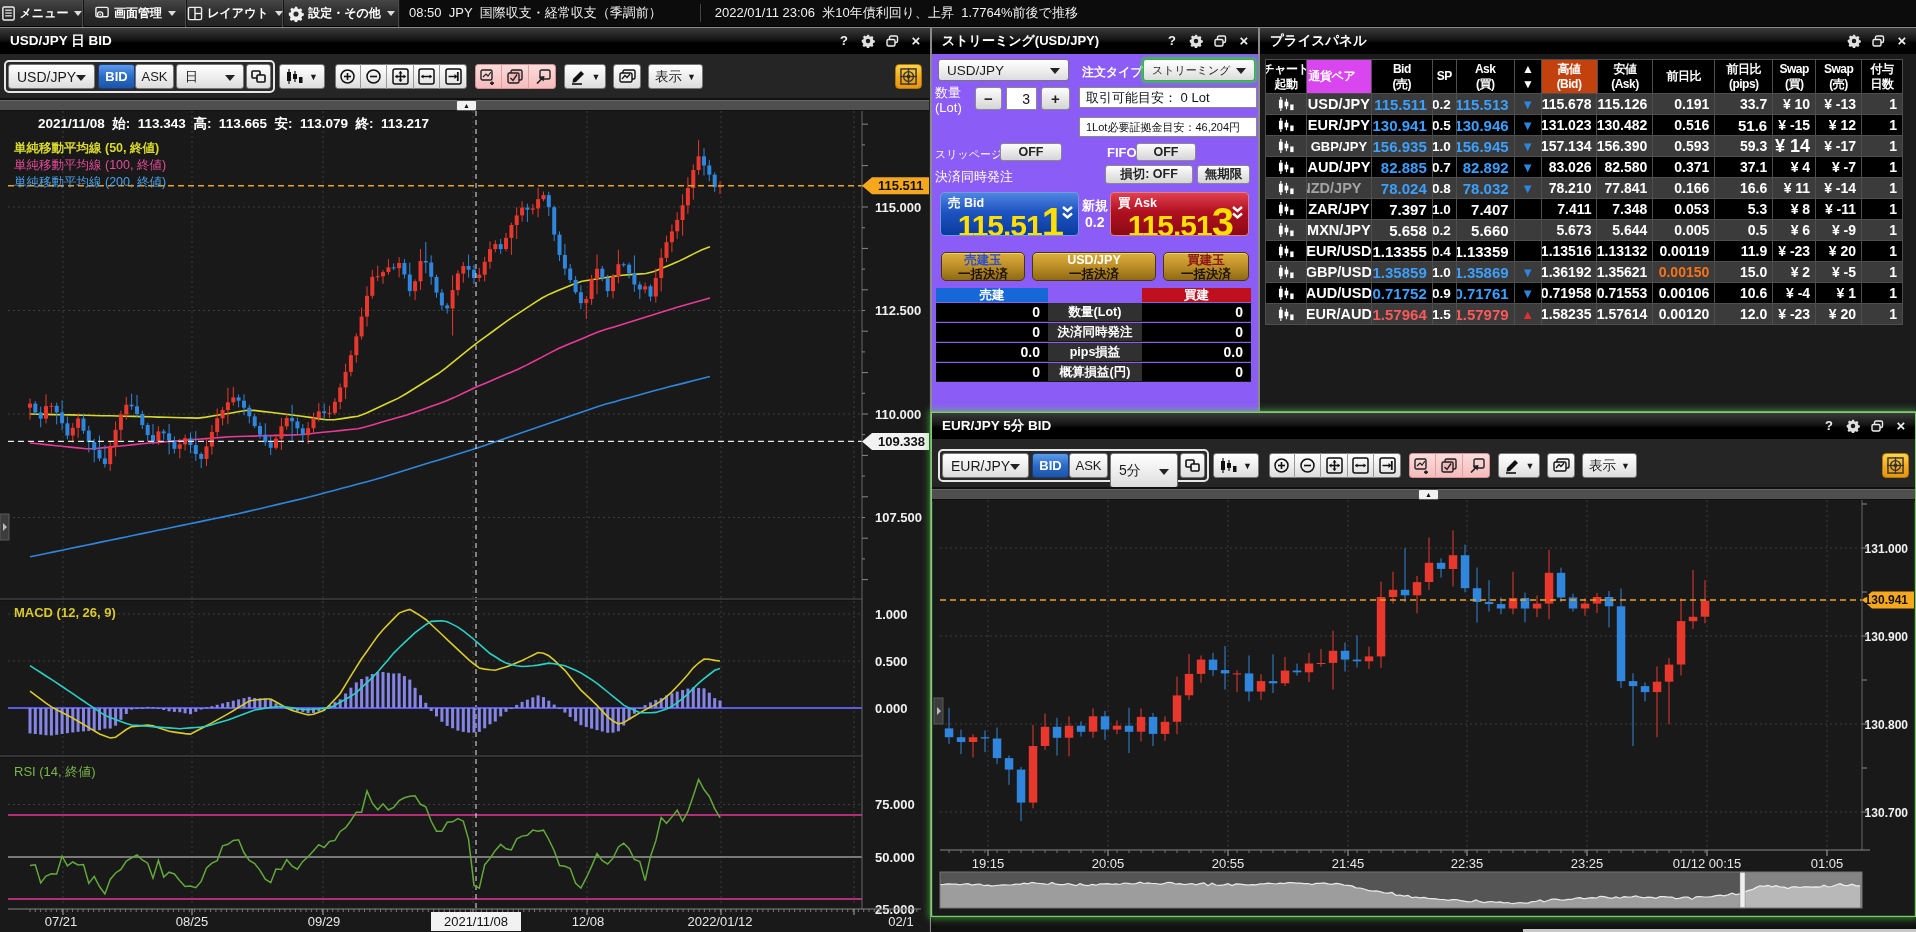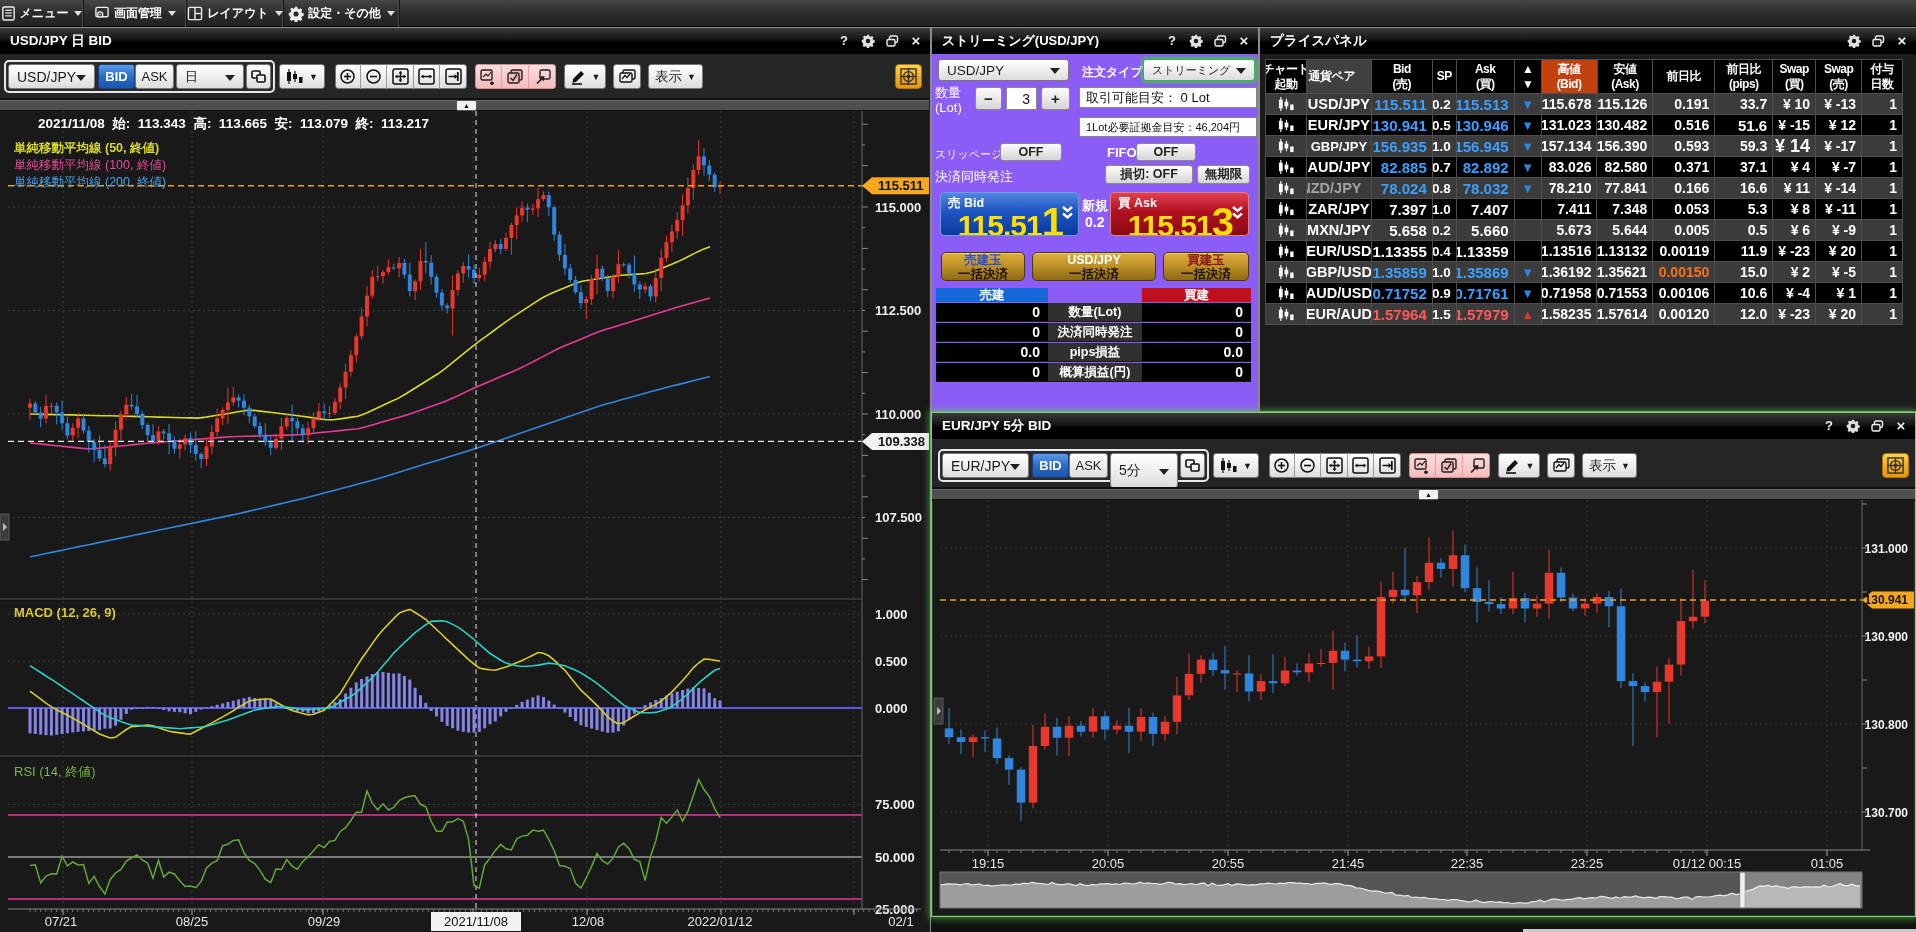--- a/index.html
+++ b/index.html
@@ -68,20 +68,24 @@
       <span>レイアウト</span>
       <span class="car"></span>
     </div>
     <div class="mitem" style="width:116px">
       <svg width="16" height="16" viewBox="0 0 20 20">
         <path fill="#eee" d="M8.5 1h3l.5 2.2 1.9.8 1.9-1.2 2.1 2.1-1.2 1.9.8 1.9 2.2.5v3l-2.2.5-.8 1.9 1.2 1.9-2.1 2.1-1.9-1.2-1.9.8-.5 2.2h-3l-.5-2.2-1.9-.8-1.9 1.2-2.1-2.1 1.2-1.9-.8-1.9L1 11.5v-3l2.2-.5.8-1.9L2.8 4.2l2.1-2.1 1.9 1.2 1.9-.8z"></path>
         <circle cx="10" cy="10" r="3.2" fill="#2a2a2a"></circle>
       </svg>
       <span>設定・その他</span>
       <span class="car"></span>
+    </div>
+    <div style="flex:1;background:#0c0c0c;display:flex;align-items:center;color:#f0f0f0;font-size:13px">
+      <span style="padding-left:9px">08:50&nbsp;&nbsp;JPY&nbsp;&nbsp;国際収支・経常収支（季調前）</span>
+      <span style="margin-left:38px;border-left:1px solid #444;padding-left:14px">2022/01/11 23:06&nbsp;&nbsp;米10年債利回り、上昇&nbsp;&nbsp;1.7764%前後で推移</span>
     </div>
   </div>
 <div class="win" style="left:0;top:27px;width:931px;height:905px;border-left:none;border-bottom:none">
     <div class="tbar">USD/JPY 日 BID<div class="ticons" style="right:8px">
         <span>?</span>
         <svg width="14" height="14" viewBox="0 0 20 20">
           <path fill="#e0e0e0" d="M8.5 1h3l.5 2.2 1.9.8 1.9-1.2 2.1 2.1-1.2 1.9.8 1.9 2.2.5v3l-2.2.5-.8 1.9 1.2 1.9-2.1 2.1-1.9-1.2-1.9.8-.5 2.2h-3l-.5-2.2-1.9-.8-1.9 1.2-2.1-2.1 1.2-1.9-.8-1.9L1 11.5v-3l2.2-.5.8-1.9L2.8 4.2l2.1-2.1 1.9 1.2 1.9-.8z"></path>
           <circle cx="10" cy="10" r="3.2" fill="#1a1a1a"></circle>
         </svg>
         <svg width="13" height="12" viewBox="0 0 13 12">
@@ -959,21 +963,21 @@
         </svg>
         <svg width="13" height="12" viewBox="0 0 13 12">
           <rect x="3.5" y="1" width="8" height="6.5" rx="1.5" fill="none" stroke="#eee" stroke-width="1.4"></rect>
           <rect x="1" y="4.5" width="8" height="6.5" rx="1.5" fill="#1a1a1a" stroke="#eee" stroke-width="1.4"></rect>
         </svg>
         <span style="font-size:15px">×</span>
       </div></div>
     <div class="abs" style="left:5px;top:31px;width:638px;border-left:1px solid #4e4e4e;border-top:1px solid #4e4e4e">
       <div class="prow" style="height:34px">
         <div class="pcell" style="width:41px;justify-content:center;text-align:center;font-size:12px;line-height:14.5px;background:#000;padding-right:0;letter-spacing:-0.5px">チャート<br>起動</div>
-        <div class="pcell" style="width:65px;justify-content:center;text-align:right;font-size:12px;line-height:14.5px;background:#404040;padding-right:14px;letter-spacing:-0.5px">通貨ペア</div>
+        <div class="pcell" style="width:65px;justify-content:center;text-align:right;font-size:12px;line-height:14.5px;background:#d946ef;padding-right:14px;letter-spacing:-0.5px">通貨ペア</div>
         <div class="pcell" style="width:61px;justify-content:center;text-align:center;font-size:12px;line-height:14.5px;background:#000;padding-right:0;letter-spacing:-0.5px">Bid<br>(売)</div>
         <div class="pcell" style="width:24px;justify-content:center;text-align:center;font-size:12px;line-height:14.5px;background:#000;padding-right:0;letter-spacing:-0.5px">SP</div>
         <div class="pcell" style="width:58px;justify-content:center;text-align:center;font-size:12px;line-height:14.5px;background:#000;padding-right:0;letter-spacing:-0.5px">Ask<br>(買)</div>
         <div class="pcell" style="width:27px;justify-content:center;text-align:center;font-size:12px;line-height:14.5px;background:#000;padding-right:0;letter-spacing:-0.5px">▲<br>▼</div>
         <div class="pcell" style="width:56px;justify-content:center;text-align:center;font-size:12px;line-height:14.5px;background:#c2410c;padding-right:0;letter-spacing:-0.5px">高値<br>(Bid)</div>
         <div class="pcell" style="width:56px;justify-content:center;text-align:center;font-size:12px;line-height:14.5px;background:#000;padding-right:0;letter-spacing:-0.5px">安値<br>(Ask)</div>
         <div class="pcell" style="width:62px;justify-content:center;text-align:center;font-size:12px;line-height:14.5px;background:#000;padding-right:0;letter-spacing:-0.5px">前日比</div>
         <div class="pcell" style="width:58px;justify-content:center;text-align:center;font-size:12px;line-height:14.5px;background:#000;padding-right:0;letter-spacing:-0.5px">前日比<br>(pips)</div>
         <div class="pcell" style="width:43px;justify-content:center;text-align:center;font-size:12px;line-height:14.5px;background:#000;padding-right:0;letter-spacing:-0.5px">Swap<br>(買)</div>
         <div class="pcell" style="width:46px;justify-content:center;text-align:center;font-size:12px;line-height:14.5px;background:#000;padding-right:0;letter-spacing:-0.5px">Swap<br>(売)</div>

